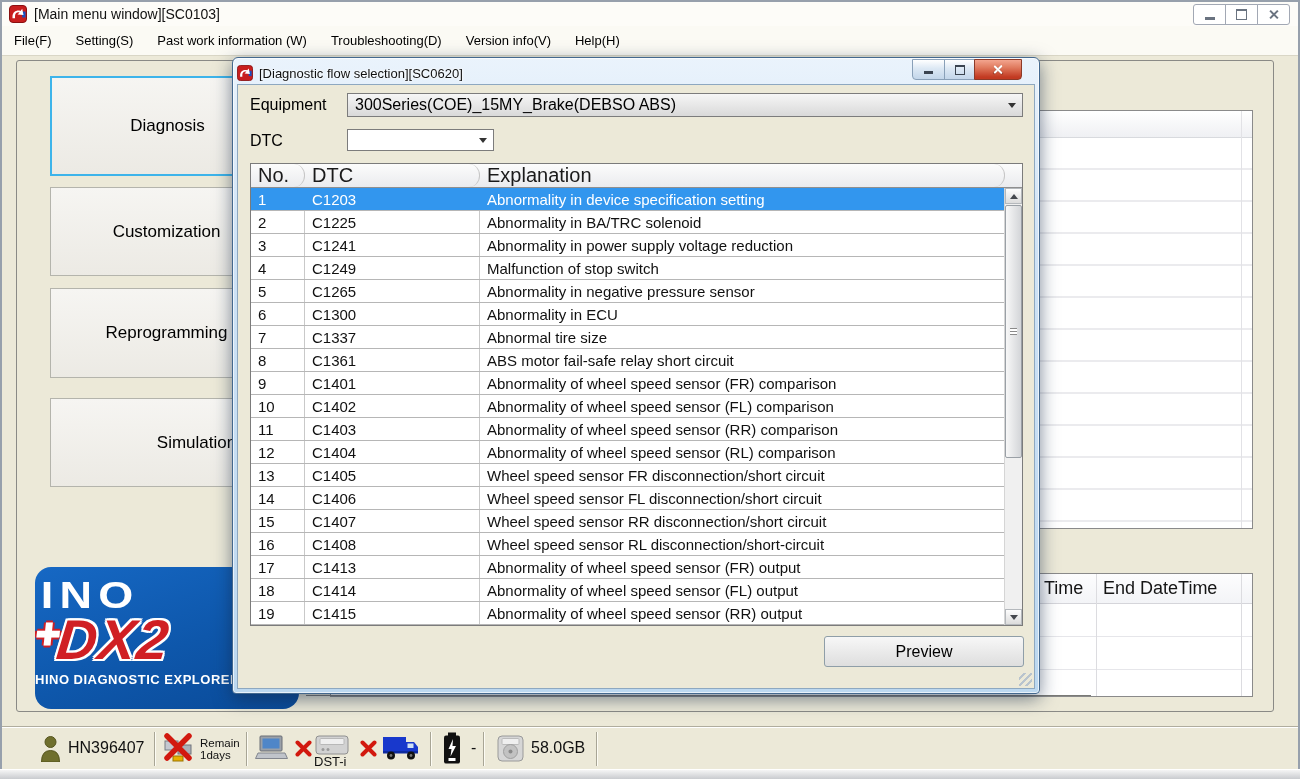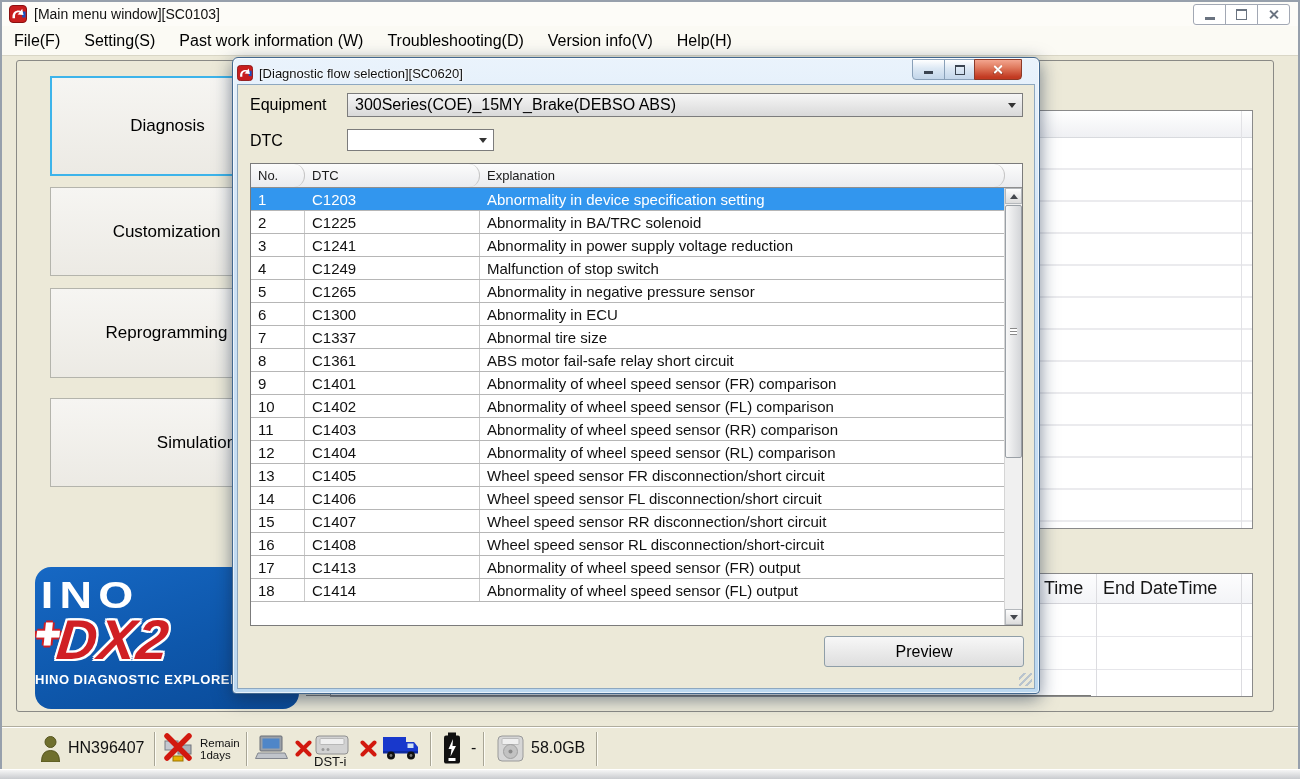--- a/index.html
+++ b/index.html
@@ -17,21 +17,21 @@
   .wbtn{width:31px;height:19px;background:#fff;border:1px solid #a2a8b4;margin-left:-1px;position:relative;display:flex;align-items:center;justify-content:center;}
   .wbtn:first-child{border-radius:3px 0 0 3px;}
   .wbtn:last-child{border-radius:0 3px 3px 0;}
   .g-min{width:10px;height:3px;background:#6a7380;margin-top:8px;}
   .g-max{width:9px;height:8px;border:1px solid #6a7380;border-top:2px solid #6a7380;}
   .g-x{position:relative;width:11px;height:11px;}
   .g-x:before,.g-x:after{content:"";position:absolute;left:5px;top:0;width:2px;height:11px;background:#6a7380;}
   .g-x:before{transform:rotate(45deg);}
   .g-x:after{transform:rotate(-45deg);}
   .menubar{position:absolute;left:2px;top:26px;right:2px;height:29px;background:#fbfaf4;border-bottom:1px solid #d9d6c6;display:flex;align-items:center;z-index:5;}
-  .menu-item{padding:0 12px;font-size:16px;color:#000;cursor:default;}
+  .menu-item{padding:0 12px;font-size:13px;color:#000;cursor:default;}
   .client{position:absolute;left:2px;top:56px;right:2px;bottom:9px;background:#ece9d8;}
   .inner-panel{position:absolute;left:14px;top:4px;width:1256px;height:650px;border:1px solid #8a8a86;border-radius:3px;}
 
   
   .navbtn{position:absolute;left:48px;width:231px;background:linear-gradient(#f6f5f2,#eceae4);border:1px solid #b4b4ac;display:flex;align-items:center;justify-content:center;font-size:17px;color:#000;}
   .navbtn.sel{border:2px solid #3db4ea;}
 
   
   .logo{position:absolute;left:33px;top:511px;width:264px;height:142px;border-radius:16px;
     background:linear-gradient(160deg,#1668c4,#0e57ab 55%,#0a4a98);color:#fff;text-align:left;overflow:hidden;}
@@ -90,21 +90,21 @@
 
   .fld-label{position:absolute;font-size:16px;color:#000;}
   .combo{position:absolute;box-sizing:border-box;border:1px solid #7c7c7c;font-size:16px;color:#000;display:flex;align-items:center;}
   .combo .arrow{position:absolute;right:6px;top:50%;margin-top:-2px;width:0;height:0;border-left:4px solid transparent;border-right:4px solid transparent;border-top:5px solid #333;}
   .combo-equip{left:109px;top:8px;width:676px;height:24px;background:linear-gradient(#f6f6f6,#d9d9d9);padding-left:7px;}
   .combo-dtc{left:109px;top:44px;width:147px;height:22px;background:#fff;padding-left:6px;}
 
   
   .dtable{position:absolute;left:12px;top:78px;width:773px;height:463px;background:#fff;border:1px solid #7b7b7b;box-sizing:border-box;}
   .thead{display:flex;height:24px;background:linear-gradient(#fcfcfc,#eaebee);border-bottom:1px solid #8f8f8f;box-sizing:border-box;}
-  .thead .cell{font-size:13px;color:#1a1a1a;display:flex;align-items:center;padding-left:7px;border-right:1px solid #c6c6c6;box-sizing:border-box;border-radius:11px;}
+  .thead .cell{font-size:20px;color:#1a1a1a;display:flex;align-items:center;padding-left:7px;border-right:1px solid #c6c6c6;box-sizing:border-box;border-radius:11px;}
   .trow{display:flex;height:23px;border-bottom:1px solid #b6b6b6;box-sizing:border-box;}
   .trow .cell{font-size:15px;color:#111;display:flex;align-items:center;padding-left:7px;border-right:1px solid #c9c9c9;box-sizing:border-box;white-space:nowrap;overflow:hidden;}
   .c-no{width:54px;flex:0 0 auto;}
   .c-dtc{width:175px;flex:0 0 auto;}
   .c-exp{flex:1;margin-right:17px;}
   .thead .c-exp{margin-right:17px;}
   .trow.sel{background:#3296ee;}
   .trow.sel .cell{color:#fff;border-right-color:#3296ee;}
   
   .vsb{position:absolute;top:24px;right:0;bottom:0;width:17px;background:#f0f0f0;border-left:1px solid #d5d5d5;}
@@ -392,20 +392,25 @@
           <div class="trow">
             <div class="cell c-no">17</div>
             <div class="cell c-dtc">C1413</div>
             <div class="cell c-exp">Abnormality of wheel speed sensor (FR) output</div>
           </div>
           <div class="trow">
             <div class="cell c-no">18</div>
             <div class="cell c-dtc">C1414</div>
             <div class="cell c-exp">Abnormality of wheel speed sensor (FL) output</div>
           </div>
+          <div class="trow">
+            <div class="cell c-no">19</div>
+            <div class="cell c-dtc">C1415</div>
+            <div class="cell c-exp">Abnormality of wheel speed sensor (RR) output</div>
+          </div>
         </div>
       <div class="vsb">
         <div class="sb-btn sb-up">
             <span class="tri-up"></span>
           </div>
         <div class="sb-thumb"></div>
         <div class="sb-btn sb-down">
             <span class="tri-down"></span>
           </div>
       </div>

